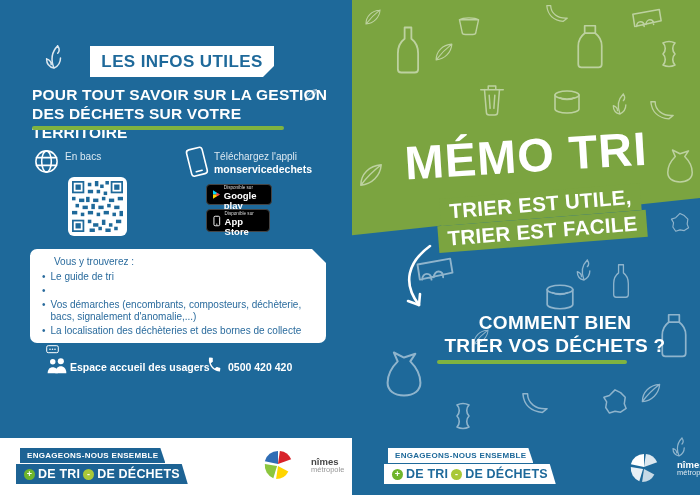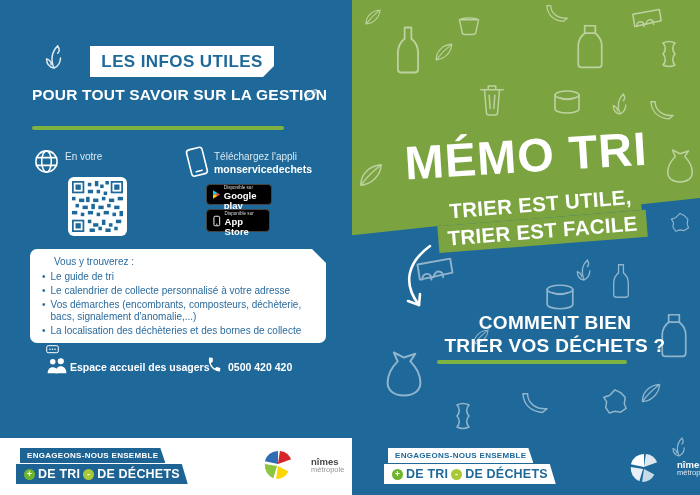--- a/index.html
+++ b/index.html
@@ -134,33 +134,34 @@
     <svg class="abs" style="left:42px;top:44px;width:24px;height:26px;color:#fff;opacity:.85" viewBox="0 0 24 28">
         <use href="#sym-sprig" width="24" height="28"></use>
       </svg>
 
     <div class="abs infos-badge">
       <span>LES INFOS UTILES</span>
     </div>
 
     <div class="abs heading">
       <div>POUR TOUT SAVOIR SUR LA GESTION</div>
+      <div>DES DÉCHETS SUR VOTRE TERRITOIRE</div>
     </div>
     <svg class="abs" style="left:304px;top:88px;width:14px;height:14px;color:#fff;opacity:.7" viewBox="0 0 28 28">
         <use href="#sym-leaf" width="28" height="28"></use>
       </svg>
     <div class="abs green-rule-left"></div>
 
     <svg class="abs icon-stroke" style="left:33px;top:148px;width:27px;height:27px" viewBox="0 0 28 28">
       <circle cx="14" cy="14" r="11"></circle>
         <ellipse cx="14" cy="14" rx="5" ry="11"></ellipse>
         <path d="M3.5 10h21M3.5 18h21"></path>
     </svg>
     <div class="abs" style="left:65px;top:150px">
-      <div class="chan-label">En votre</div>
+      <div class="chan-label">En bacs</div>
     </div>
 
     <svg class="abs icon-stroke" style="left:186px;top:146px;width:24px;height:32px;transform:rotate(-14deg)" viewBox="0 0 24 32">
       <rect x="3" y="2" width="16" height="27" rx="3"></rect>
         <path d="M8 25h6"></path>
     </svg>
     <div class="abs" style="left:214px;top:150px">
       <div class="chan-label">Téléchargez l'appli</div>
       <div class="chan-value">monservicedechets</div>
     </div>
@@ -241,21 +242,20 @@
 
     <div class="abs info-box">
       <div class="title">Vous y trouverez :</div>
       <ul>
         <li>
             <span class="dot">•</span>
             <span>Le guide de tri</span>
           </li>
         <li>
             <span class="dot">•</span>
-            <span>Le calendrier de collecte personnalisé à votre adresse</span>
           </li>
         <li>
             <span class="dot">•</span>
             <span>Vos démarches (encombrants, composteurs, déchèterie, bacs, signalement d'anomalie,...)</span>
           </li>
         <li>
             <span class="dot">•</span>
             <span>La localisation des déchèteries et des bornes de collecte</span>
           </li>
       </ul>

